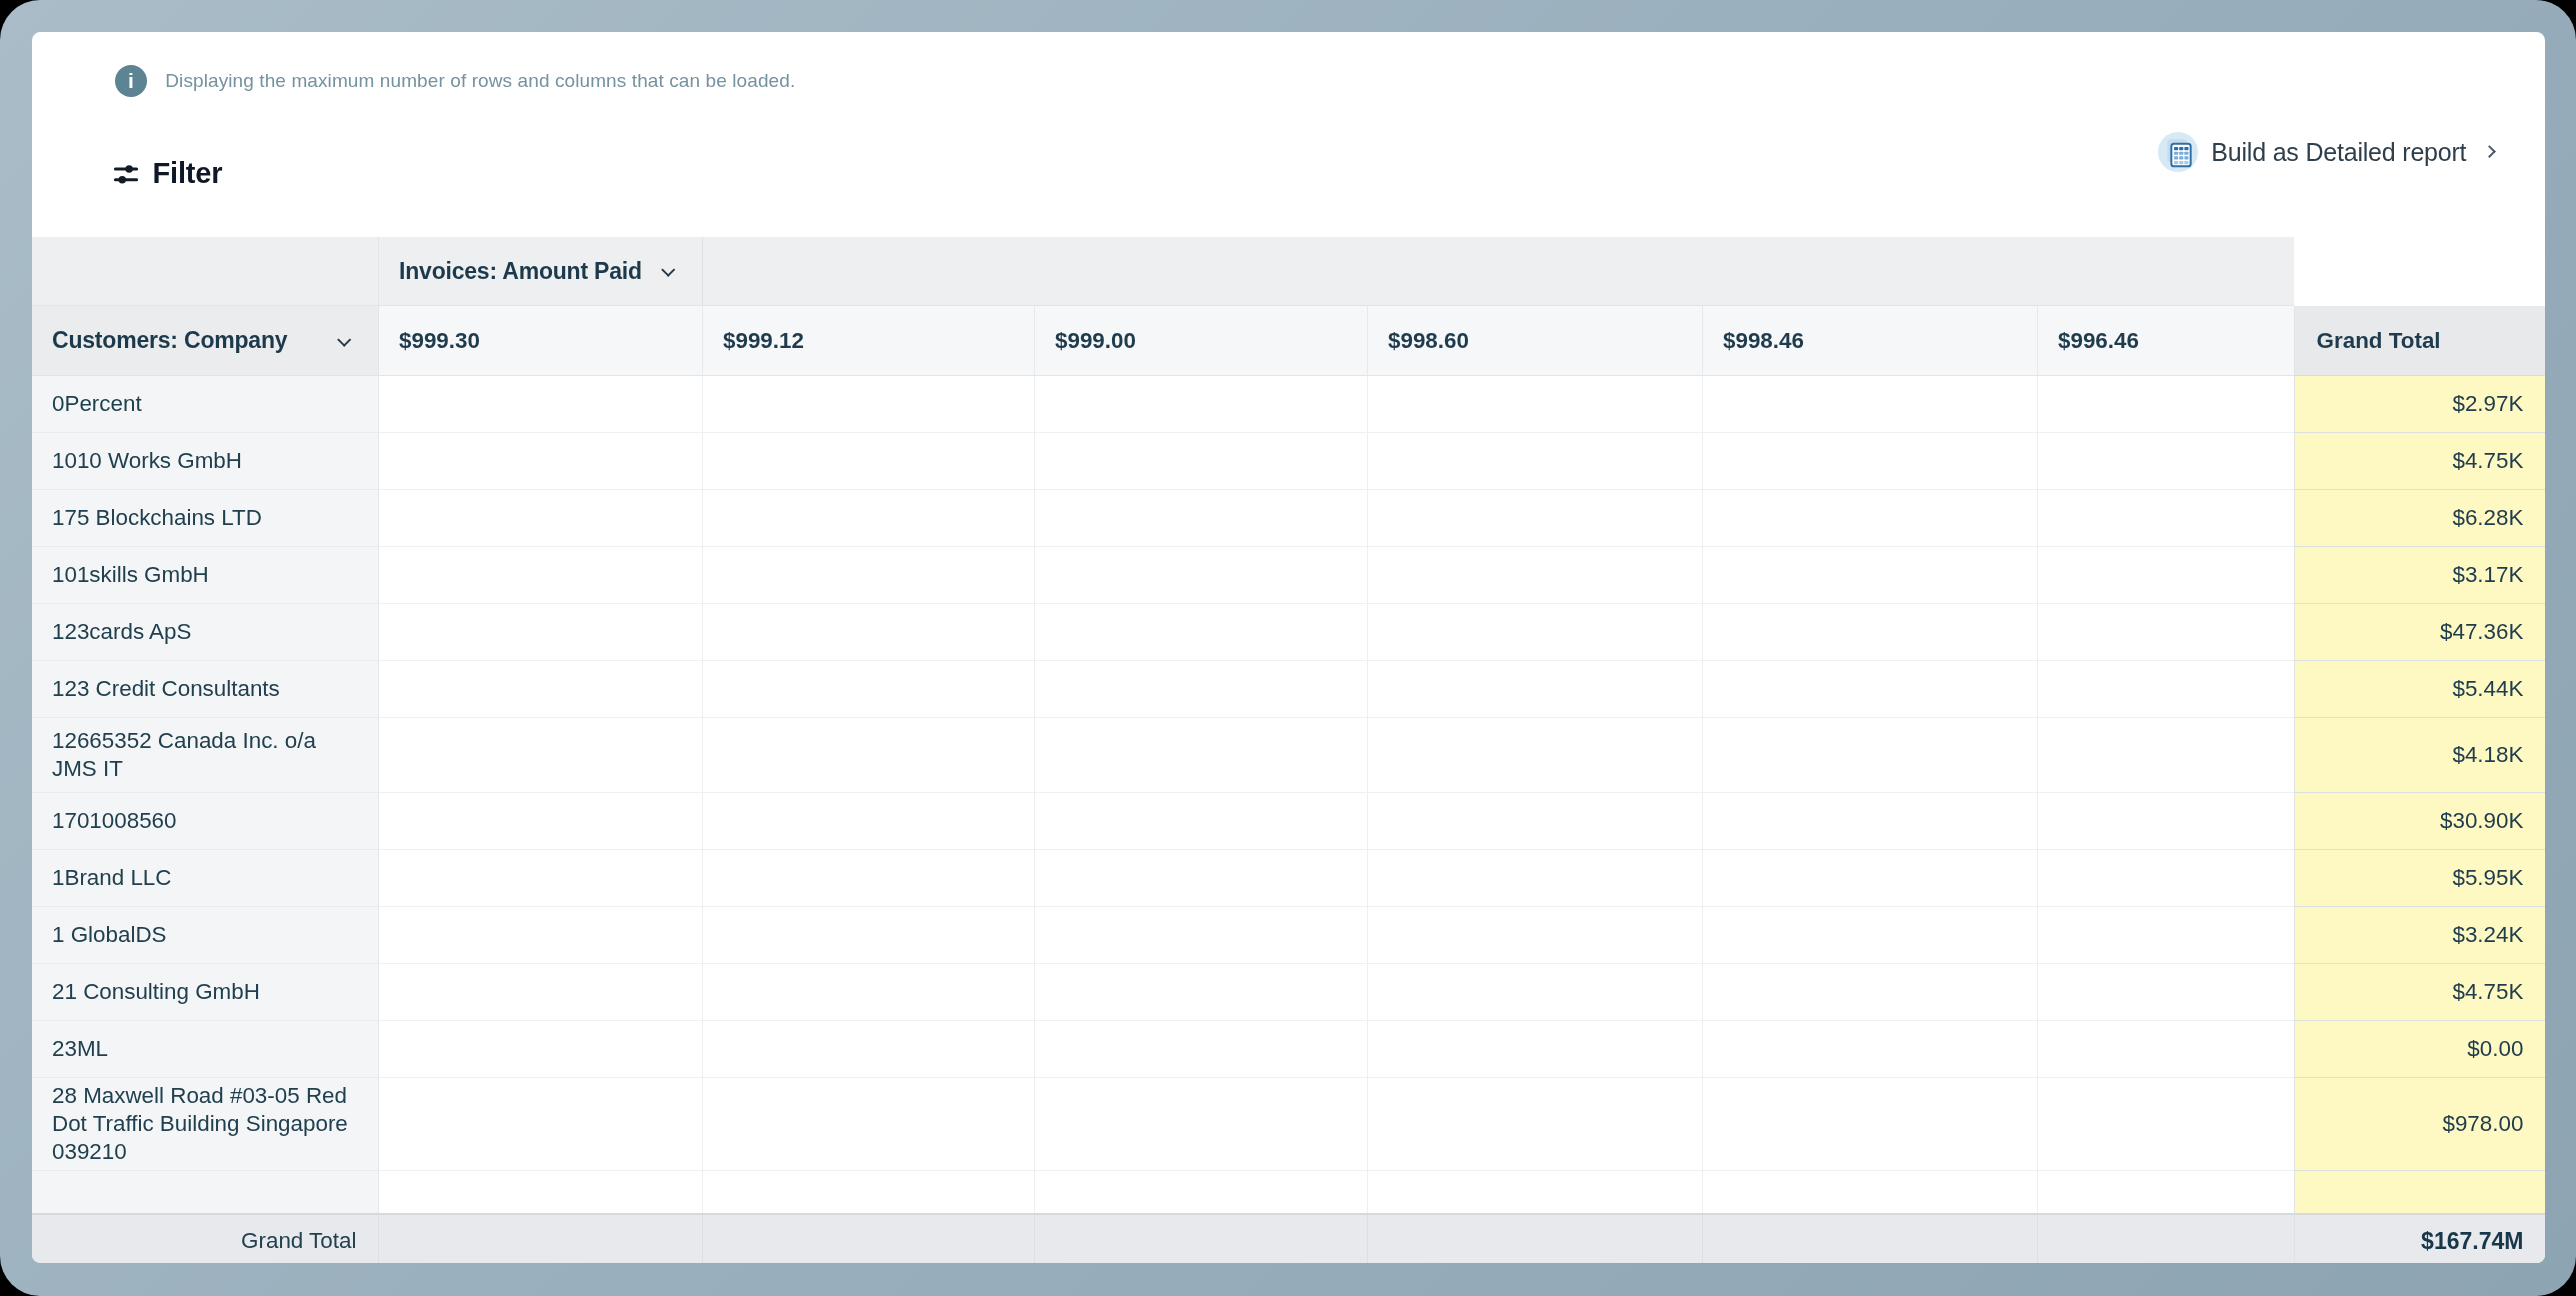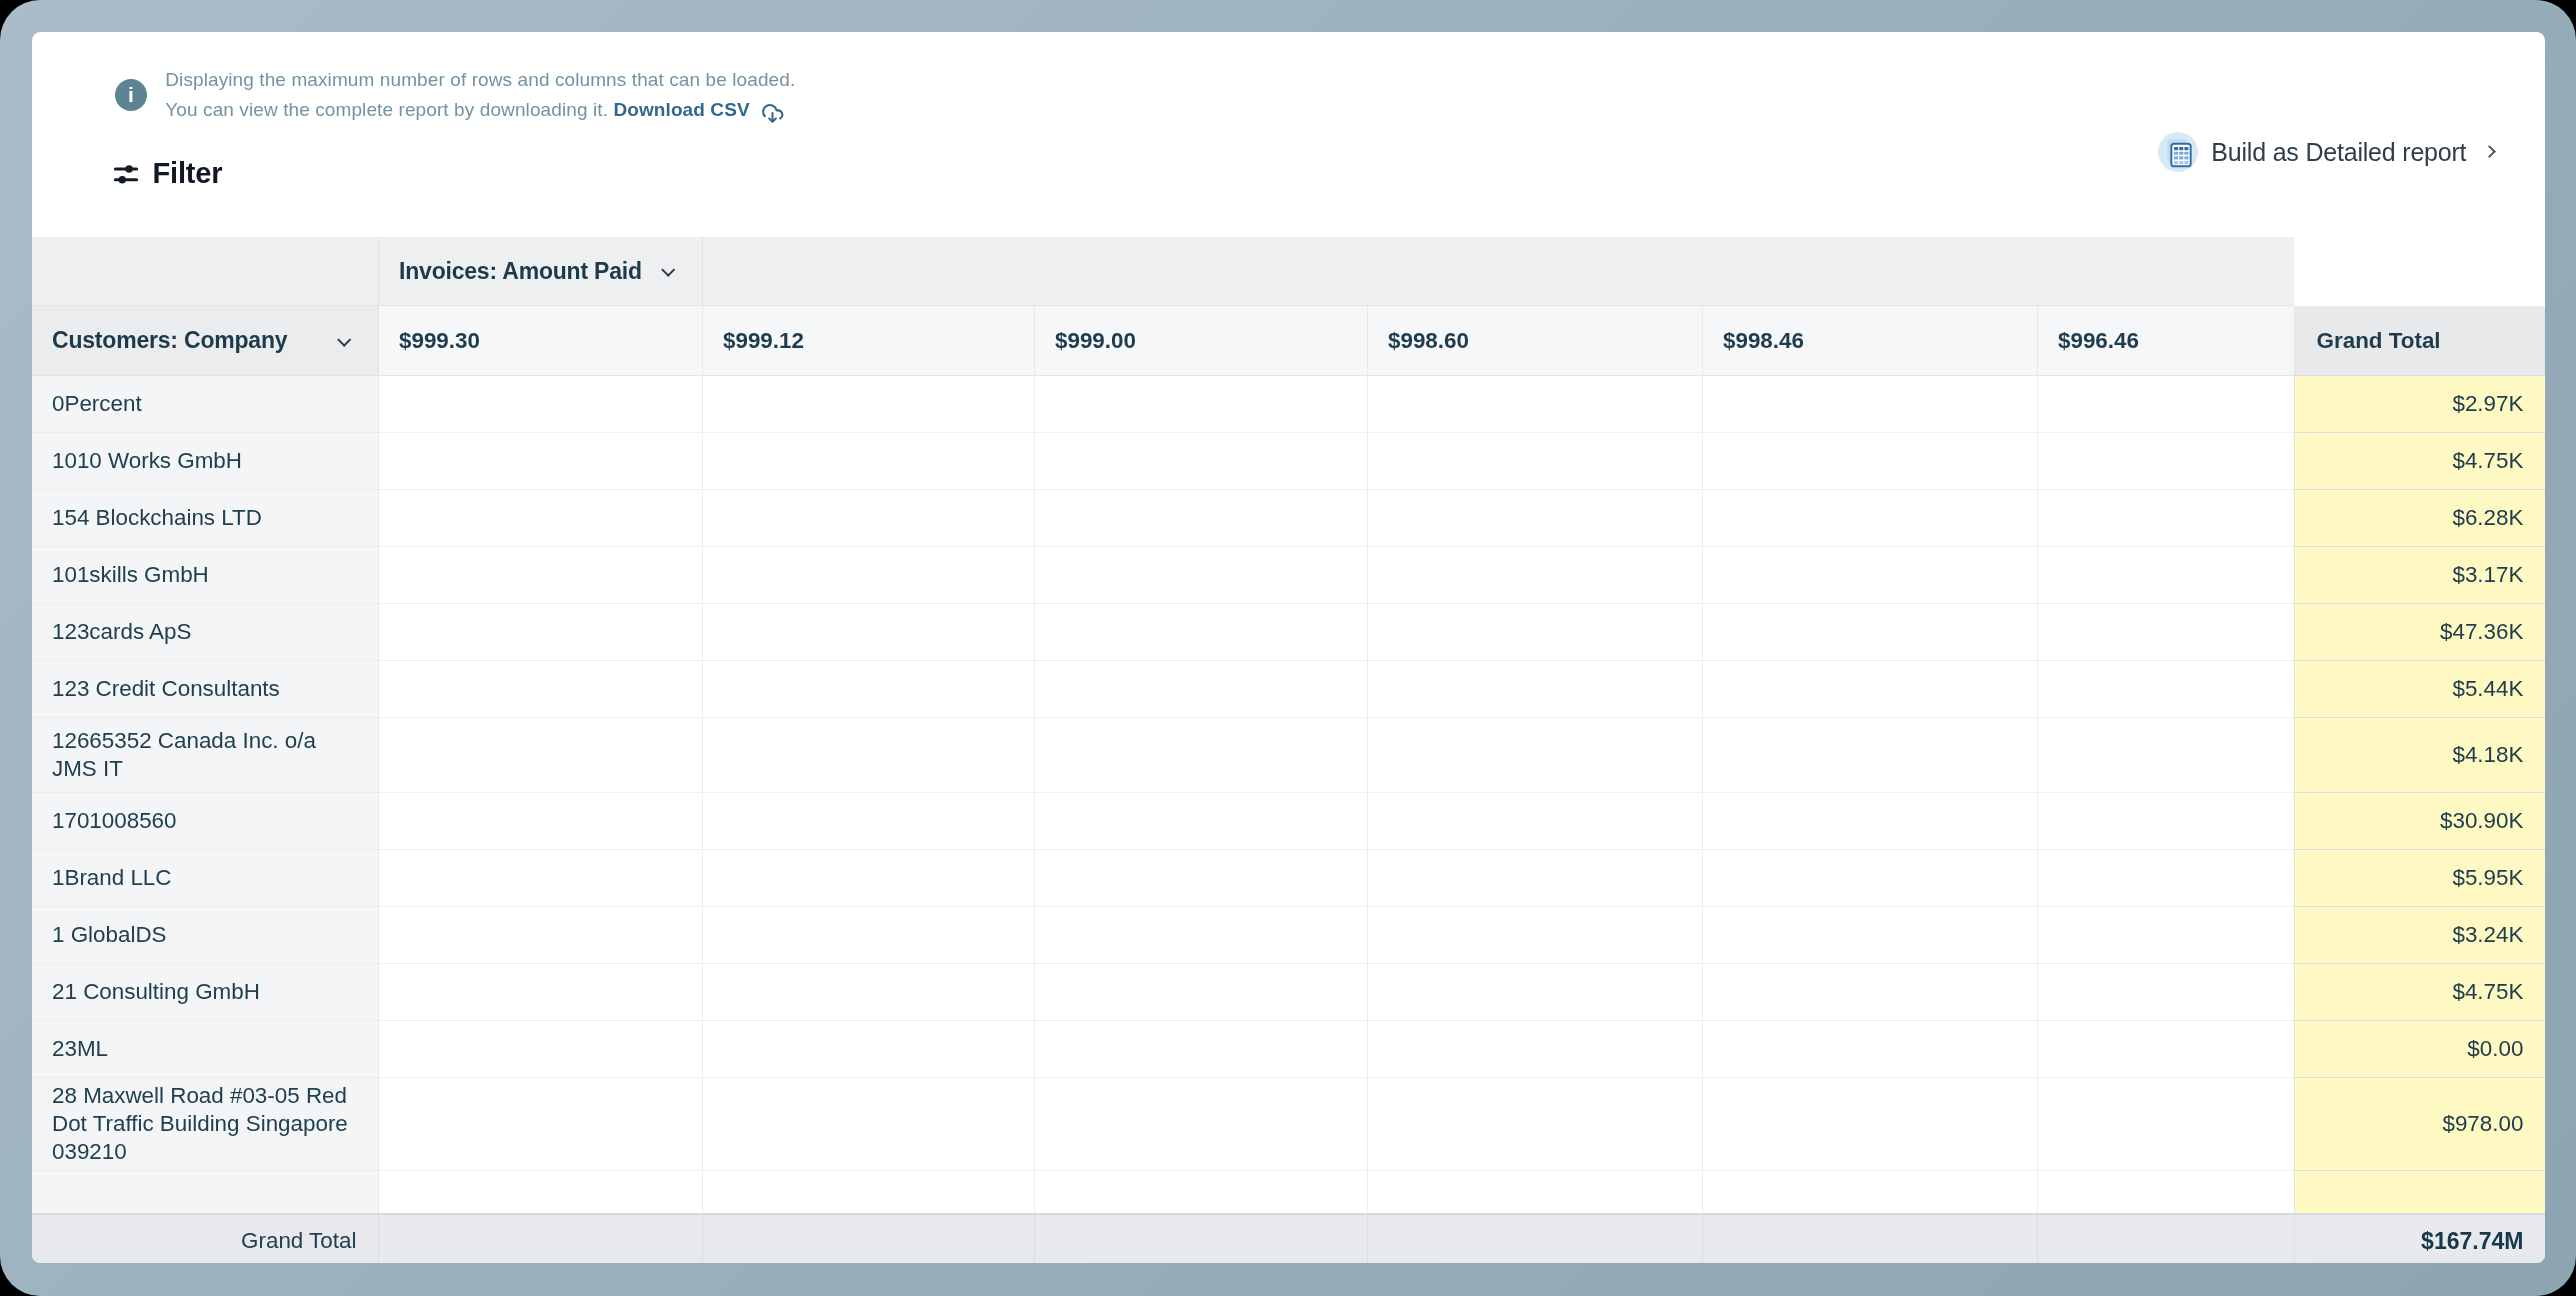--- a/index.html
+++ b/index.html
@@ -65,31 +65,20 @@
 <body>
 
 <div class="stage">
   <div class="bezel">
     <div class="app">
 
       <div class="banner">
         <div class="info-circle">i</div>
         <div class="banner-text">
           <div>Displaying the maximum number of rows and columns that can be loaded.</div>
-          <div>
-            <span>You can view the complete report by downloading it.</span>
-            <span class="dl-link">
-              <span>Download CSV</span>
-              <svg width="25" height="25" viewBox="0 0 24 24" fill="none" stroke="#35688c" stroke-width="2" stroke-linecap="round" stroke-linejoin="round">
-                <path d="M19.4 16.8A4.2 4.2 0 0 0 17.5 9h-1.6A6.5 6.5 0 1 0 4.6 14.6"></path>
-                <path d="M12 11.5v8"></path>
-                  <path d="m8.8 16.8 3.2 3.2 3.2-3.2"></path>
-              </svg>
-            </span>
-          </div>
         </div>
       </div>
 
       <div class="filter-btn">
         <svg width="30" height="30" viewBox="0 0 24 24" fill="none" stroke="#131c26" stroke-width="2.4" stroke-linecap="round">
           <path d="M3.5 8h17"></path>
             <circle cx="14.5" cy="8" r="3" fill="#131c26" stroke="none"></circle>
           <path d="M3.5 16.5h17"></path>
             <circle cx="9" cy="16.5" r="3" fill="#131c26" stroke="none"></circle>
         </svg>
@@ -148,21 +137,21 @@
           <div class="lb">0Percent</div>
           <div class="vc"></div><div class="vc"></div><div class="vc"></div><div class="vc"></div><div class="vc"></div><div class="vc lv"></div>
           <div class="gt">$2.97K</div>
         </div>
         <div class="row">
           <div class="lb">1010 Works GmbH</div>
           <div class="vc"></div><div class="vc"></div><div class="vc"></div><div class="vc"></div><div class="vc"></div><div class="vc lv"></div>
           <div class="gt">$4.75K</div>
         </div>
         <div class="row">
-          <div class="lb">154 Blockchains LTD</div>
+          <div class="lb">175 Blockchains LTD</div>
           <div class="vc"></div><div class="vc"></div><div class="vc"></div><div class="vc"></div><div class="vc"></div><div class="vc lv"></div>
           <div class="gt">$6.28K</div>
         </div>
         <div class="row">
           <div class="lb">101skills GmbH</div>
           <div class="vc"></div><div class="vc"></div><div class="vc"></div><div class="vc"></div><div class="vc"></div><div class="vc lv"></div>
           <div class="gt">$3.17K</div>
         </div>
         <div class="row">
           <div class="lb">123cards ApS</div>

